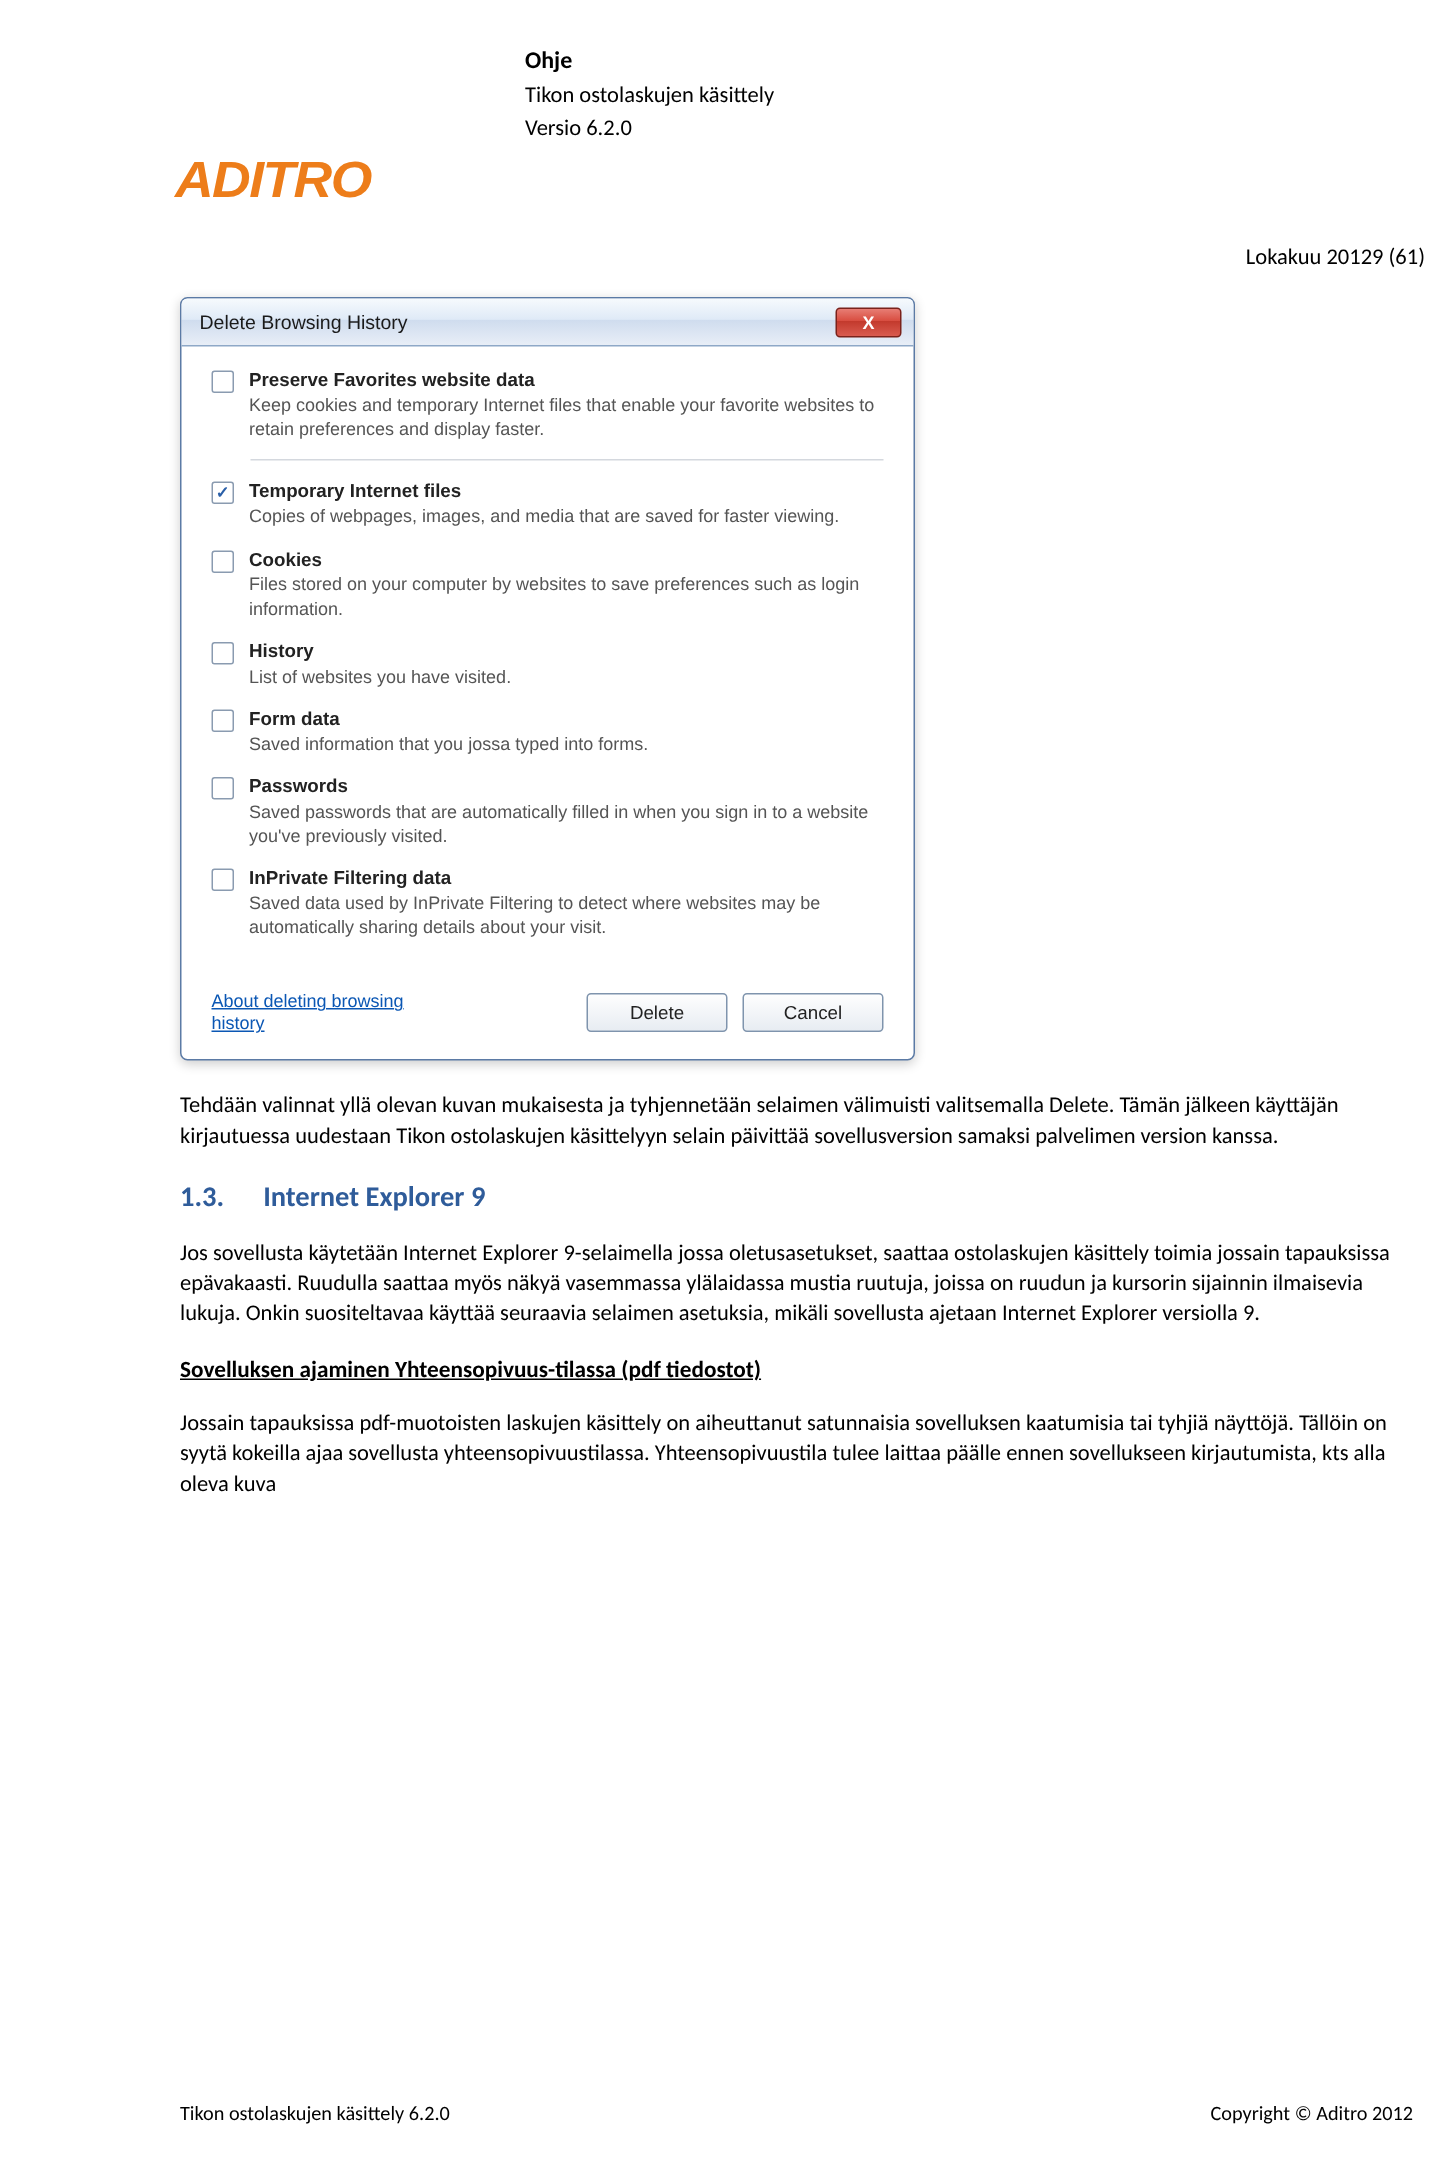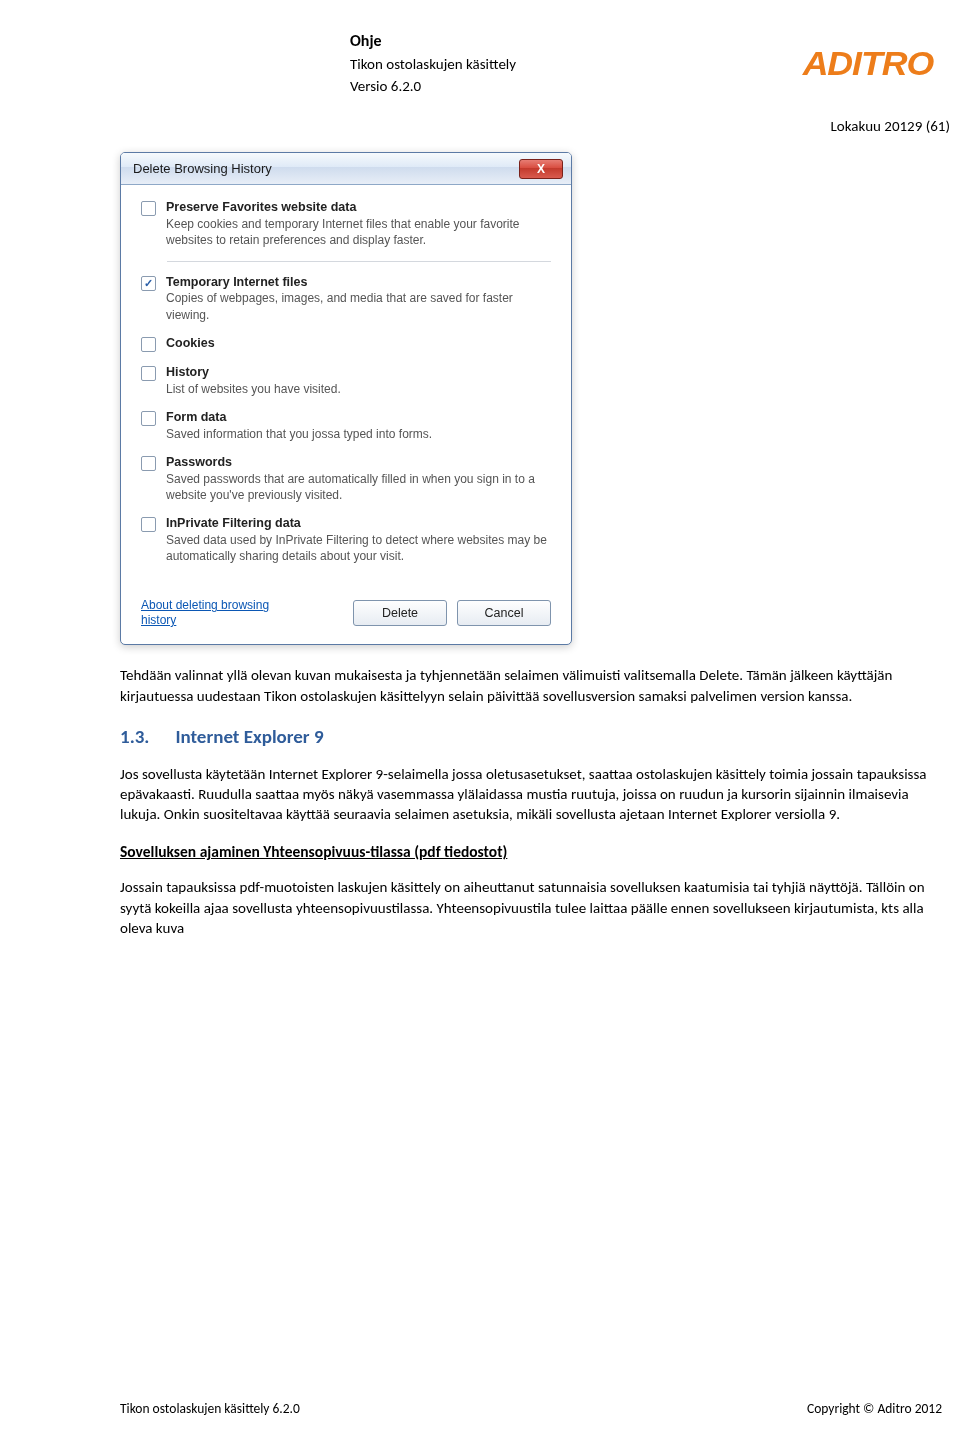--- a/index.html
+++ b/index.html
@@ -13,23 +13,24 @@
     font-size: 15px;
     line-height: 1.35;
   }
   .page {
     padding: 30px 0 20px 120px;
     width: 960px;
   }
   .header {
     display: flex;
     justify-content: space-between;
-    align-items: center;
+    align-items: flex-start;
     padding-right: 20px;
     margin-bottom: 18px;
+    flex-direction: column;
   }
   .header-left { padding-left: 230px; }
   .header-left .h-title { font-weight: bold; font-size: 16px; }
   .header-left div { font-size: 15px; margin-bottom: 2px; }
   .logo {
     font-family: Arial, sans-serif;
     font-weight: 900;
     font-style: italic;
     font-size: 34px;
     color: #ed7d1a;
@@ -41,21 +42,21 @@
     display: flex;
     justify-content: flex-end;
     padding-left: 230px;
     padding-right: 10px;
     margin-bottom: 16px;
   }
   .meta-row div { font-size: 15px; }
 
   
   .dialog {
-    width: 452px;
+    width: 490px;
     border: 1px solid #5b7aa5;
     border-radius: 5px;
     background: #fff;
     box-shadow: 0 2px 8px rgba(0,0,0,.2);
     font-family: "Segoe UI", Tahoma, sans-serif;
     font-size: 12.5px;
     color: #333;
     margin-bottom: 20px;
     overflow: hidden;
   }
@@ -162,20 +163,21 @@
         <span class="chk">✓</span>
         <div class="opt-txt">
           <div class="opt-label">Temporary Internet files</div>
           <div class="opt-desc">Copies of webpages, images, and media that are saved for faster viewing.</div>
         </div>
       </div>
       <div class="opt">
         <span class="chk"></span>
         <div class="opt-txt">
           <div class="opt-label">Cookies</div>
+          <div class="opt-desc">Files stored on your computer by websites to save preferences such as login information.</div>
         </div>
       </div>
       <div class="opt">
         <span class="chk"></span>
         <div class="opt-txt">
           <div class="opt-label">History</div>
           <div class="opt-desc">List of websites you have visited.</div>
         </div>
       </div>
       <div class="opt">

